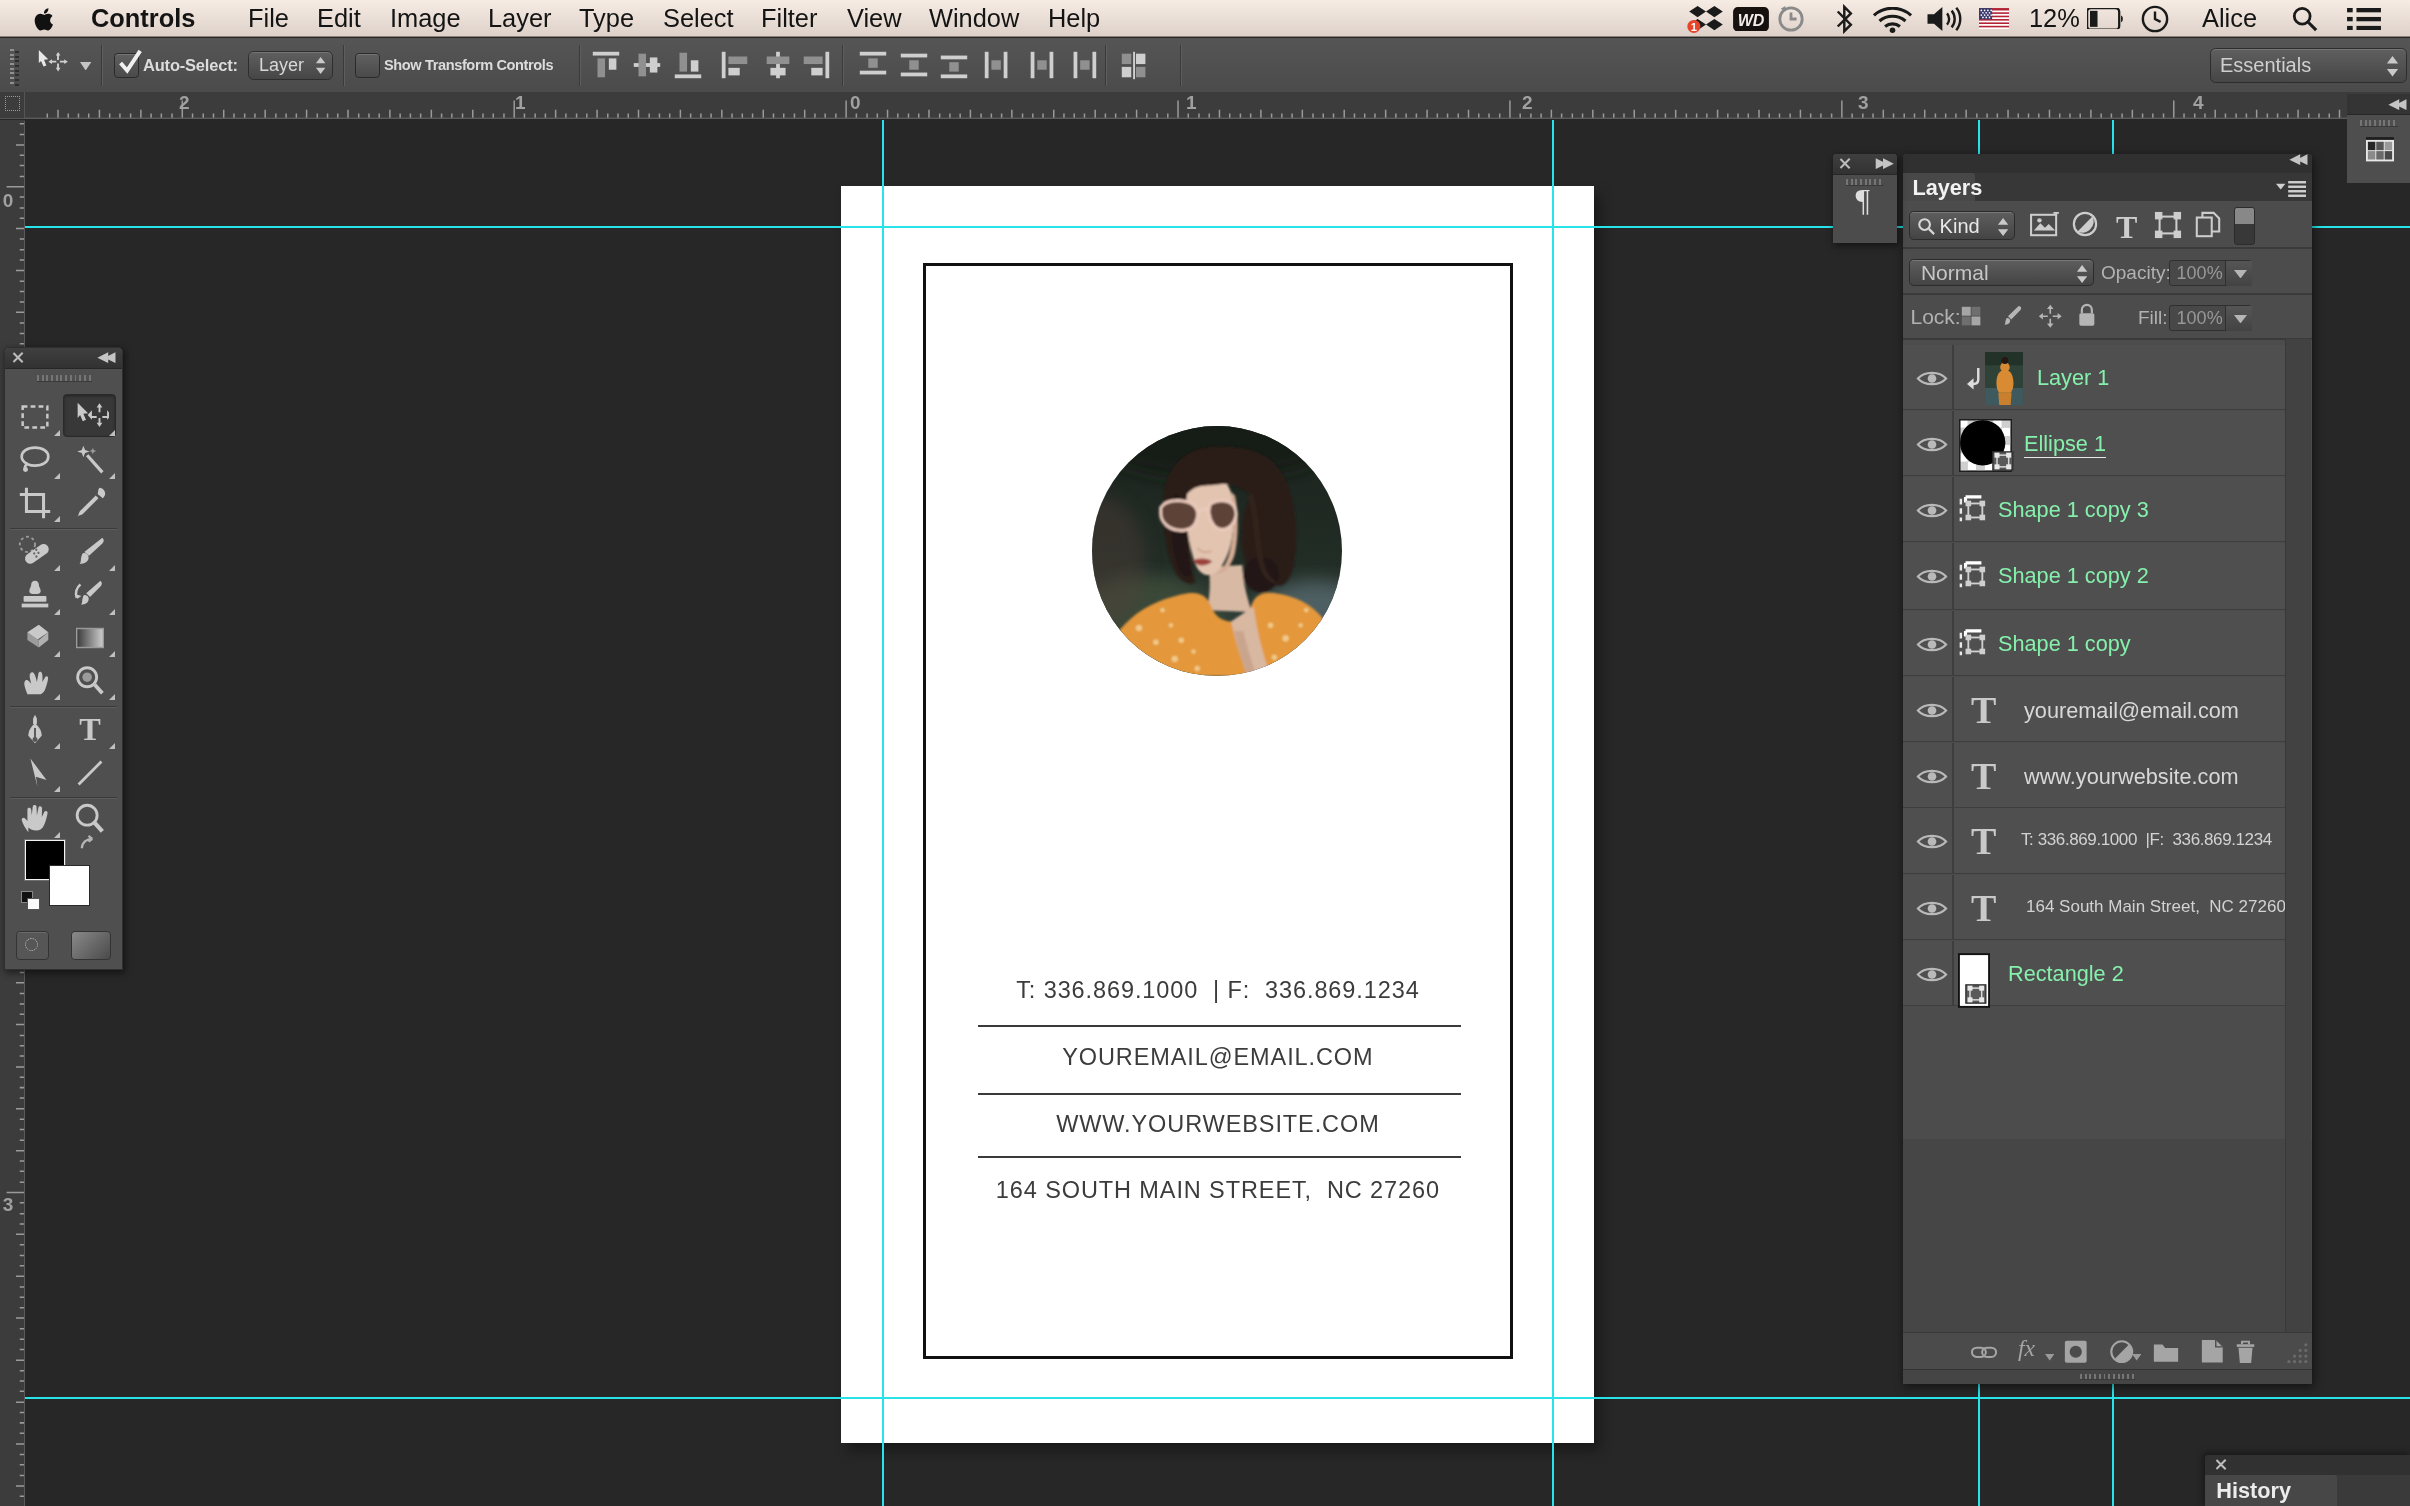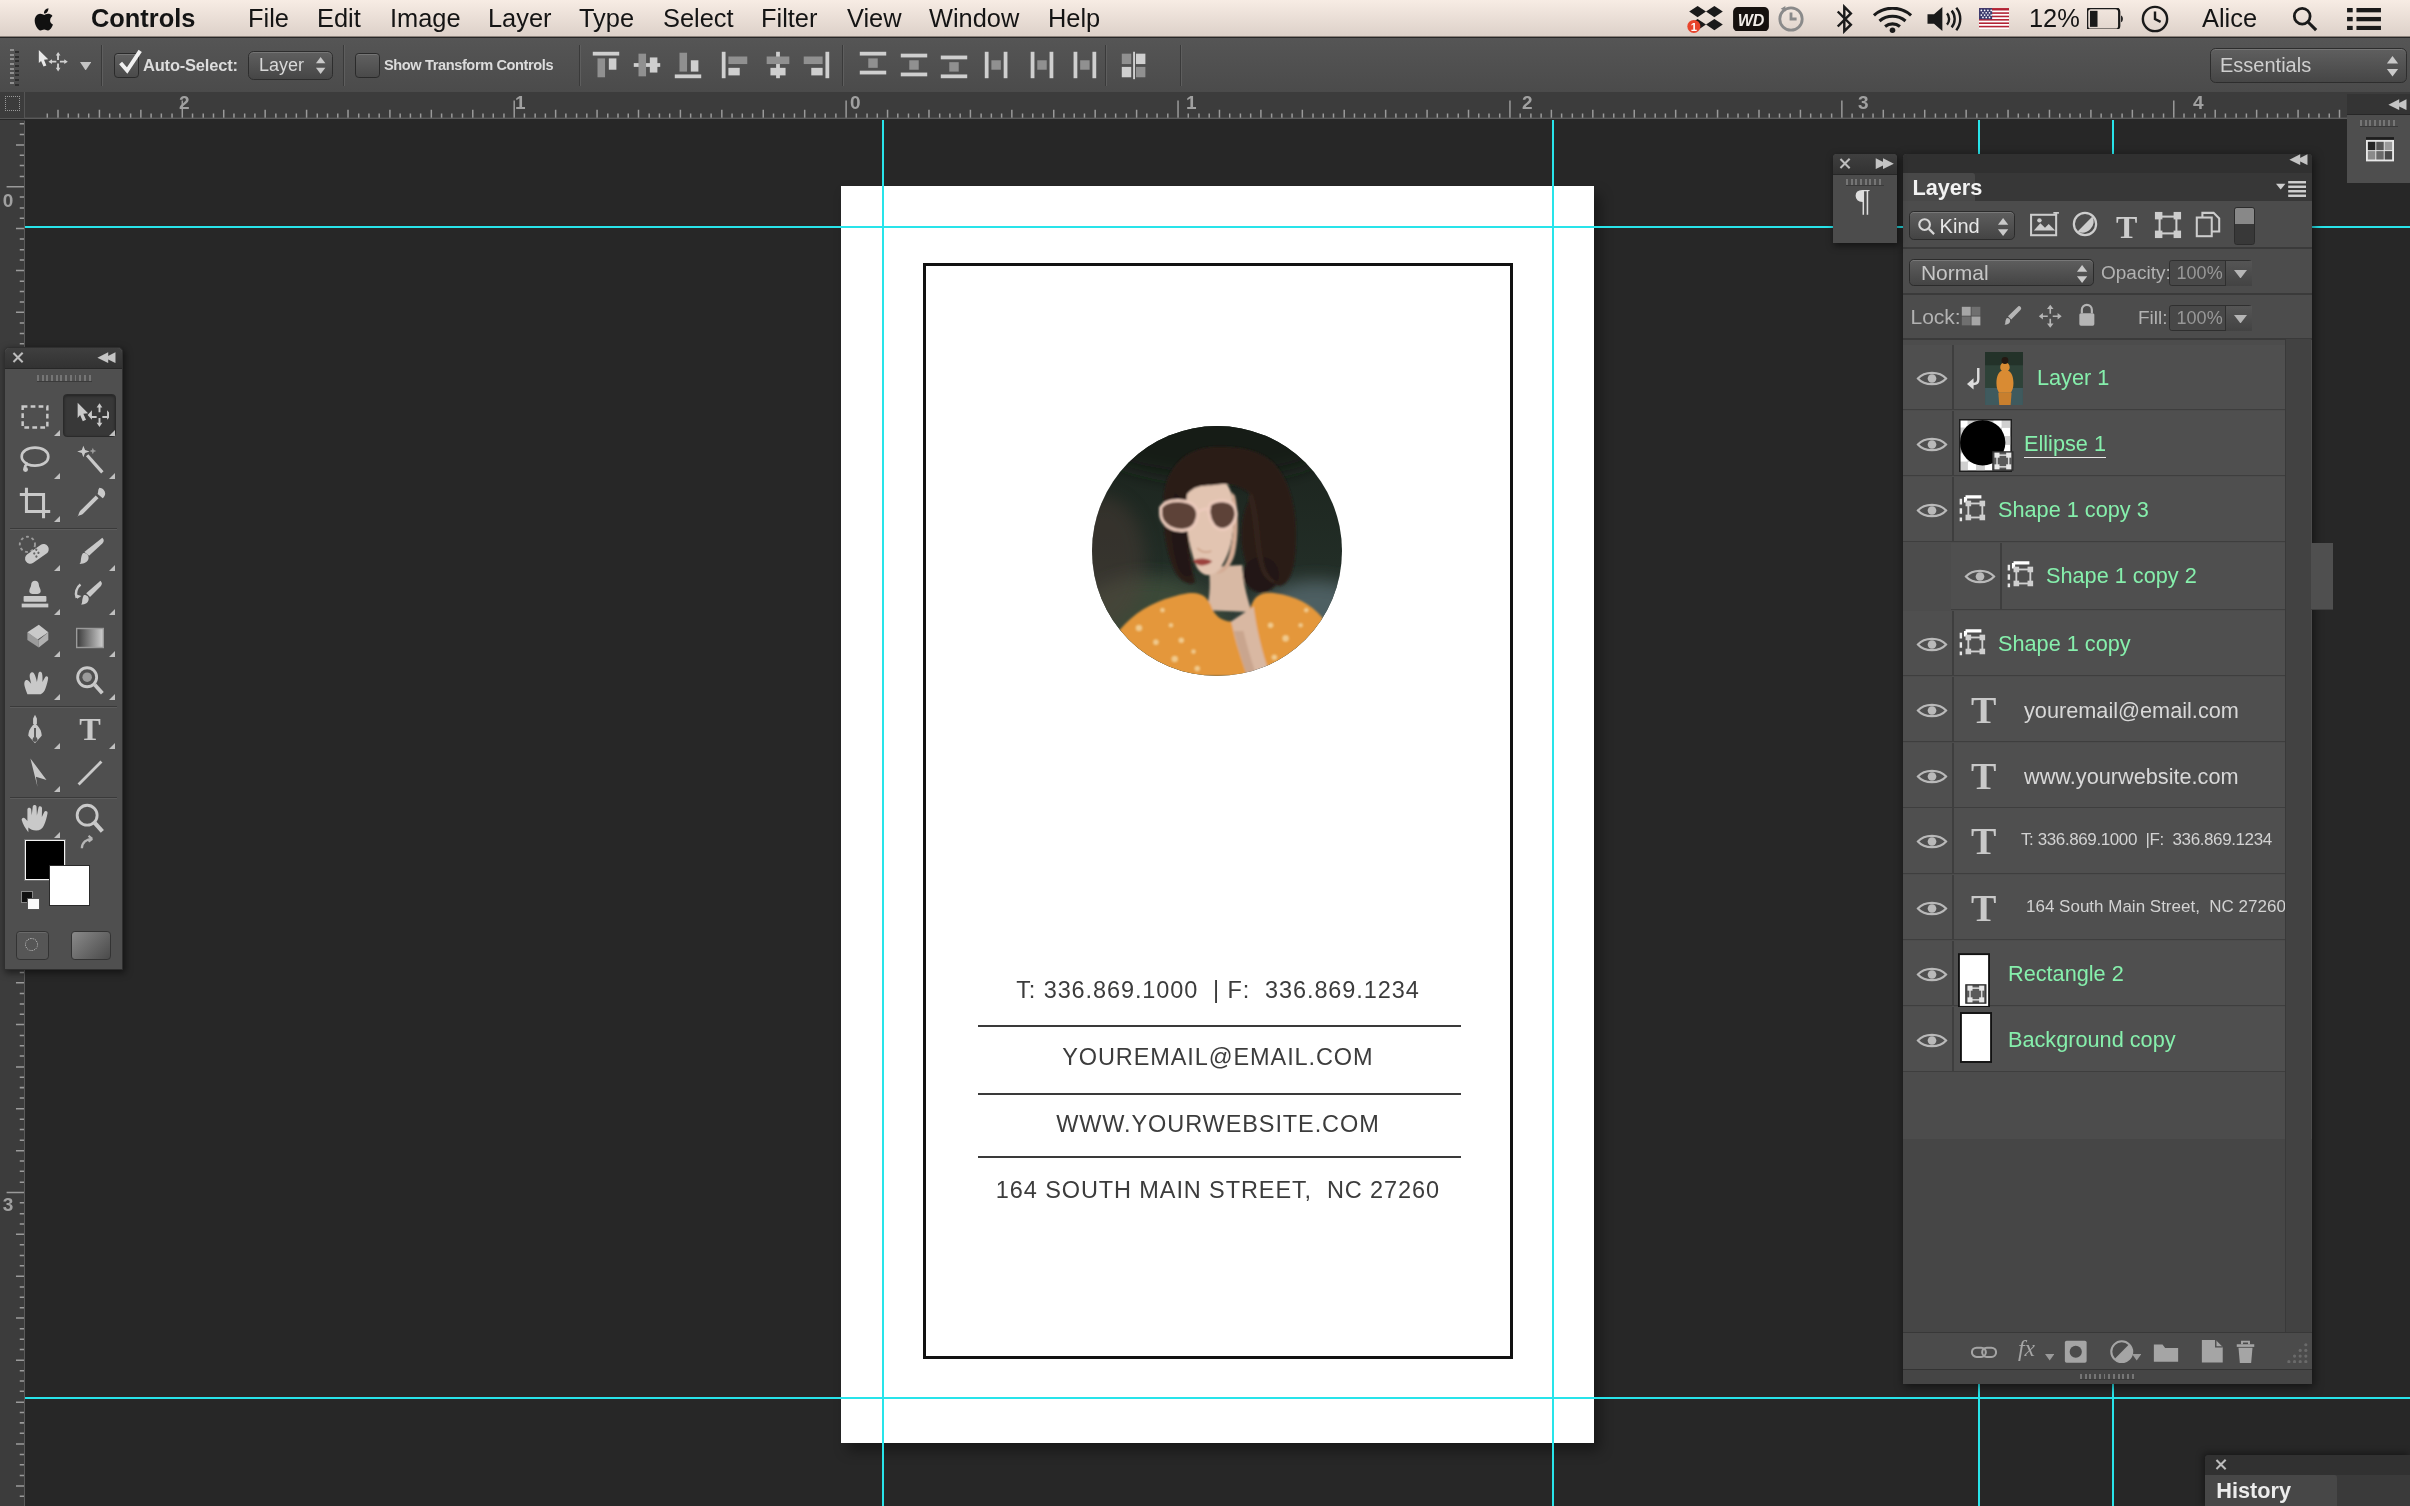--- a/index.html
+++ b/index.html
@@ -738,21 +738,21 @@
           <g fill="#cfcfcf">
             <rect x="7" y="8" width="6" height="6"></rect>
             <rect x="22" y="8" width="6" height="6"></rect>
             <rect x="7" y="23" width="6" height="6"></rect>
             <rect x="22" y="23" width="6" height="6"></rect>
           </g>
         </svg>
         <span class="lbl" style="top:20px;left:95px;">Shape 1 copy 3</span>
         <div class="abs" style="left:49px;top:0;width:1.9px;height:65px;background:#3e3e3e;"></div>
       </div>
-<div class="lrow" style="top:389px;height:67px;background:#4f4f4f;margin-left:48px;">
+<div class="lrow" style="top:389px;height:67px;background:#4f4f4f;">
         <svg class="eye" style="top:22.6px" viewBox="0 0 34 22" width="32" height="21">
           <path d="M2 11C9 3 25 3 32 11C25 19 9 19 2 11z" fill="none" stroke="#b9b9b9" stroke-width="2.2"></path>
           <circle cx="17" cy="11" r="4.6" fill="#b9b9b9"></circle>
         </svg>
         <svg class="abs" style="left:56px;top:16px" width="28" height="34" viewBox="0 0 30 36">
           <path d="M2 6v24" stroke="#e8e8e8" stroke-width="2.6" stroke-dasharray="6 4"></path>
           <path d="M7 4h17M7 4v6" stroke="#fff" stroke-width="3.4" fill="none"></path>
           <rect x="10" y="11" width="15" height="15" fill="none" stroke="#cfcfcf" stroke-width="2"></rect>
           <g fill="#cfcfcf">
             <rect x="7" y="8" width="6" height="6"></rect>
@@ -831,31 +831,20 @@
           <rect x="1" y="1" width="24" height="22" fill="#5a5a5a" stroke="#2e2e2e" stroke-width="1.5"></rect>
           <rect x="6" y="5" width="14" height="14" fill="none" stroke="#d8d8d8" stroke-width="1.8"></rect>
           <g fill="#e8e8e8">
             <rect x="3" y="2" width="6" height="6"></rect>
             <rect x="17" y="2" width="6" height="6"></rect>
             <rect x="3" y="16" width="6" height="6"></rect>
             <rect x="17" y="16" width="6" height="6"></rect>
           </g>
         </svg>
 <span class="lbl" style="top:20px;left:105px;">Rectangle 2</span>
-        <div class="abs" style="left:49px;top:0;width:1.9px;height:65px;background:#3e3e3e;"></div>
-      </div>
-<div class="lrow" style="top:853px;height:65px;background:#4f4f4f;">
-        <svg class="eye" style="top:22.6px" viewBox="0 0 34 22" width="32" height="21">
-          <path d="M2 11C9 3 25 3 32 11C25 19 9 19 2 11z" fill="none" stroke="#b9b9b9" stroke-width="2.2"></path>
-          <circle cx="17" cy="11" r="4.6" fill="#b9b9b9"></circle>
-        </svg>
-<svg class="abs" style="left:57px;top:4.7px" width="32" height="51" viewBox="0 0 34 54">
-          <rect x="1" y="1" width="32" height="52" fill="#fff" stroke="#111" stroke-width="2"></rect>
-        </svg>
-<span class="lbl" style="top:20px;left:105px;">Background copy</span>
         <div class="abs" style="left:49px;top:0;width:1.9px;height:65px;background:#3e3e3e;"></div>
       </div>
 <div class="abs" style="left:0;top:985px;width:409px;height:193px;background:#464646;"></div>
 <div class="abs" style="left:382px;top:185px;width:26px;height:993px;background:#424242;border-left:1.9px solid #393939;"></div>
 <div class="abs" style="left:0;top:1178px;width:409px;height:37px;background:#4b4b4b;border-top:1.9px solid #383838;opacity:1;">
 <svg class="abs" style="left:68px;top:7.5px" width="26" height="22.6" viewBox="0 0 28 24">
           <g fill="none" stroke="#a5a5a5" stroke-width="2.2">
             <rect x="1" y="7" width="15" height="10" rx="5"></rect>
             <rect x="12" y="7" width="15" height="10" rx="5"></rect>
           </g>

